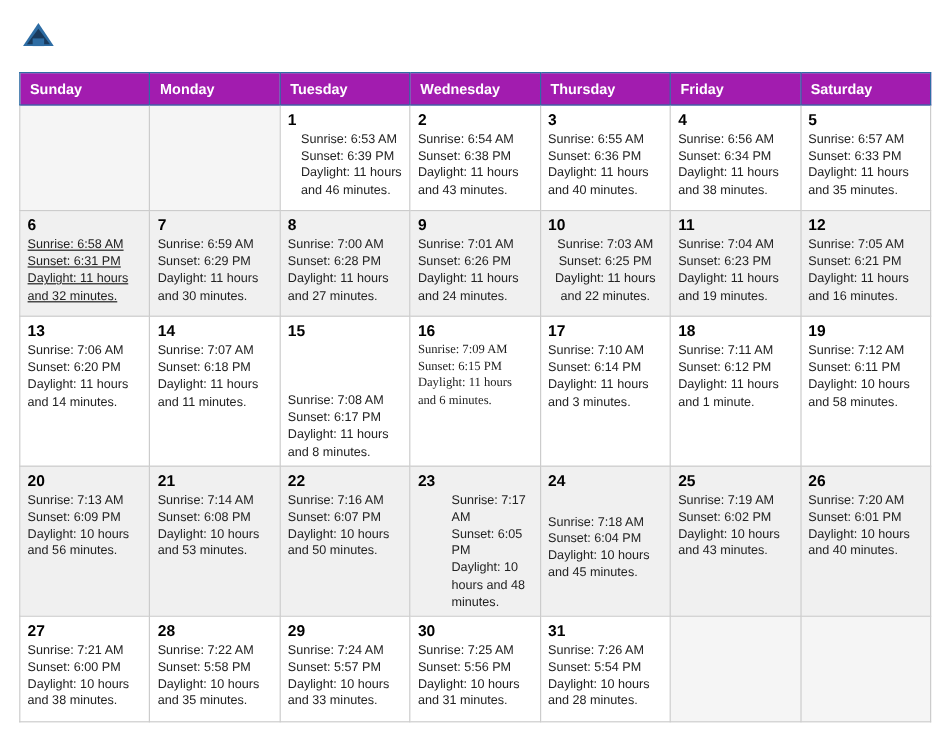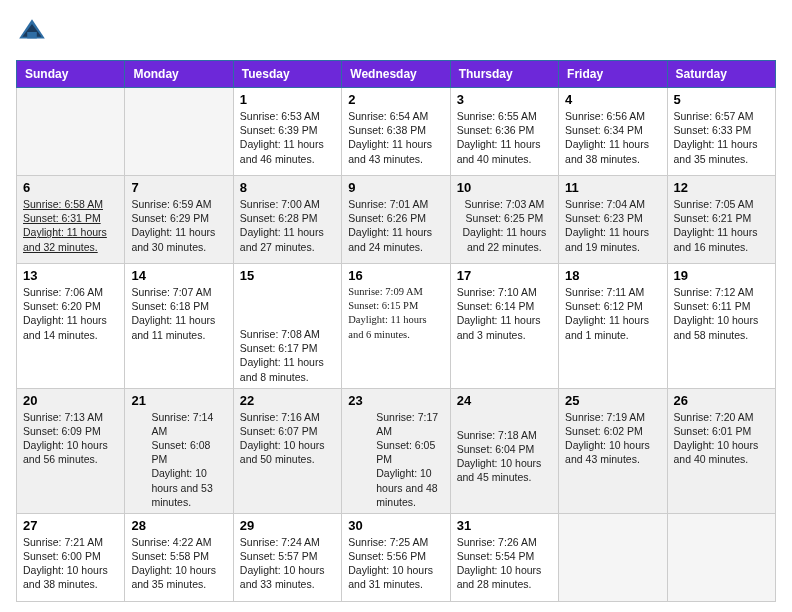--- a/index.html
+++ b/index.html
@@ -45,21 +45,21 @@
     .location {
       font-size: 14px;
       color: #333;
     }
     .calendar {
       width: 100%;
       border-collapse: collapse;
       font-size: 11px;
     }
     .calendar th {
-      background-color: #6d28d9;
+      background-color: #a21caf;
       color: #fff;
       text-align: left;
       padding: 6px 8px;
       font-size: 12px;
       font-weight: bold;
       border: 1px solid #2e6da4;
     }
     .calendar td {
       border: 1px solid #ccc;
       vertical-align: top;
@@ -119,21 +119,21 @@
         <th>Friday</th>
         <th>Saturday</th>
       </tr>
   </thead>
   <tbody id="calendar-body">
   <tr>
         <td class="empty"></td>
         <td class="empty"></td>
         <td>
           <span class="day-number">1</span>
-          <div class="day-info" style="white-space: pre-line;">Sunrise: 6:53 AM
+          <div class="day-info" style="white-space: pre-line; margin-left: 11px;">Sunrise: 6:53 AM
 Sunset: 6:39 PM
 Daylight: 11 hours and 46 minutes.</div>
         </td>
         <td>
           <span class="day-number">2</span>
           <div class="day-info" style="white-space: pre-line;">Sunrise: 6:54 AM
 Sunset: 6:38 PM
 Daylight: 11 hours and 43 minutes.</div>
         </td>
         <td>
@@ -245,21 +245,21 @@
       </tr>
       <tr class="row-shaded">
         <td>
           <span class="day-number">20</span>
           <div class="day-info" style="white-space: pre-line;">Sunrise: 7:13 AM
 Sunset: 6:09 PM
 Daylight: 10 hours and 56 minutes.</div>
         </td>
         <td>
           <span class="day-number">21</span>
-          <div class="day-info" style="white-space: pre-line; margin-left: 20px;">Sunrise: 7:14 AM
+          <div class="day-info" style="white-space: pre-line;">Sunrise: 7:14 AM
 Sunset: 6:08 PM
 Daylight: 10 hours and 53 minutes.</div>
         </td>
         <td>
           <span class="day-number">22</span>
           <div class="day-info" style="white-space: pre-line;">Sunrise: 7:16 AM
 Sunset: 6:07 PM
 Daylight: 10 hours and 50 minutes.</div>
         </td>
         <td>
@@ -289,21 +289,21 @@
       </tr>
       <tr>
         <td>
           <span class="day-number">27</span>
           <div class="day-info" style="white-space: pre-line;">Sunrise: 7:21 AM
 Sunset: 6:00 PM
 Daylight: 10 hours and 38 minutes.</div>
         </td>
         <td>
           <span class="day-number">28</span>
-          <div class="day-info" style="white-space: pre-line;">Sunrise: 4:22 AM
+          <div class="day-info" style="white-space: pre-line;">Sunrise: 7:22 AM
 Sunset: 5:58 PM
 Daylight: 10 hours and 35 minutes.</div>
         </td>
         <td>
           <span class="day-number">29</span>
           <div class="day-info" style="white-space: pre-line;">Sunrise: 7:24 AM
 Sunset: 5:57 PM
 Daylight: 10 hours and 33 minutes.</div>
         </td>
         <td>

